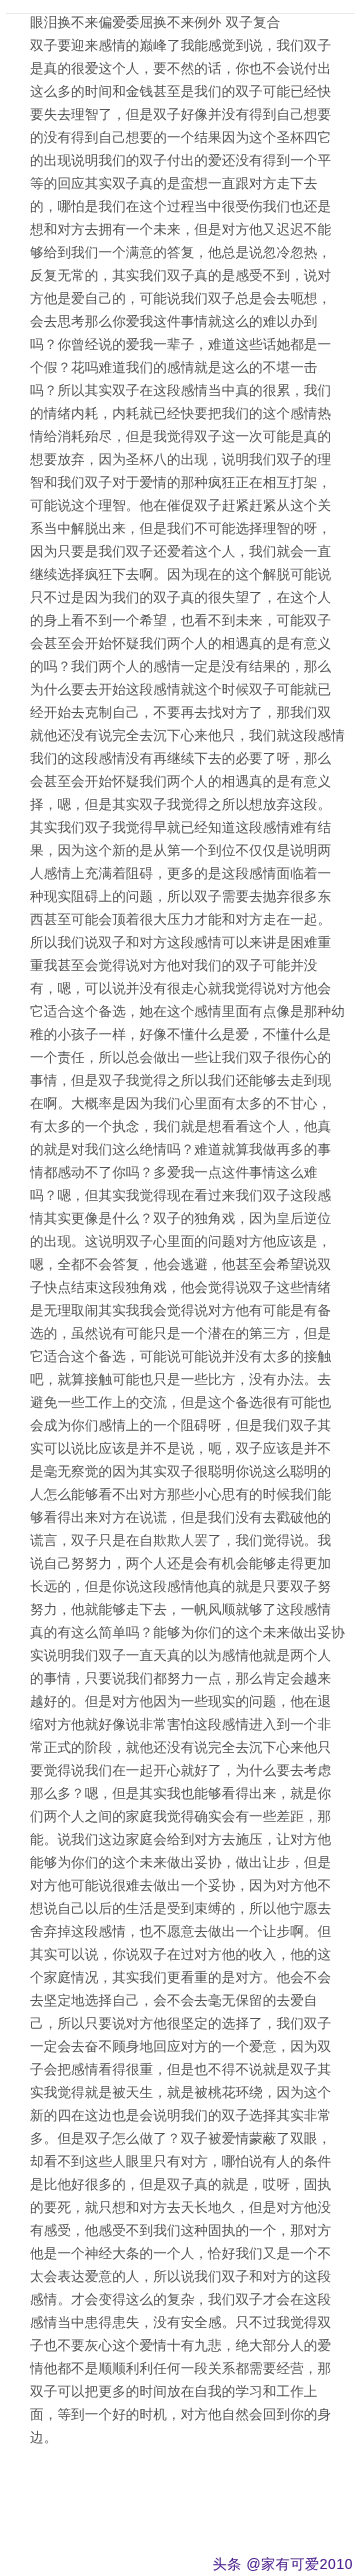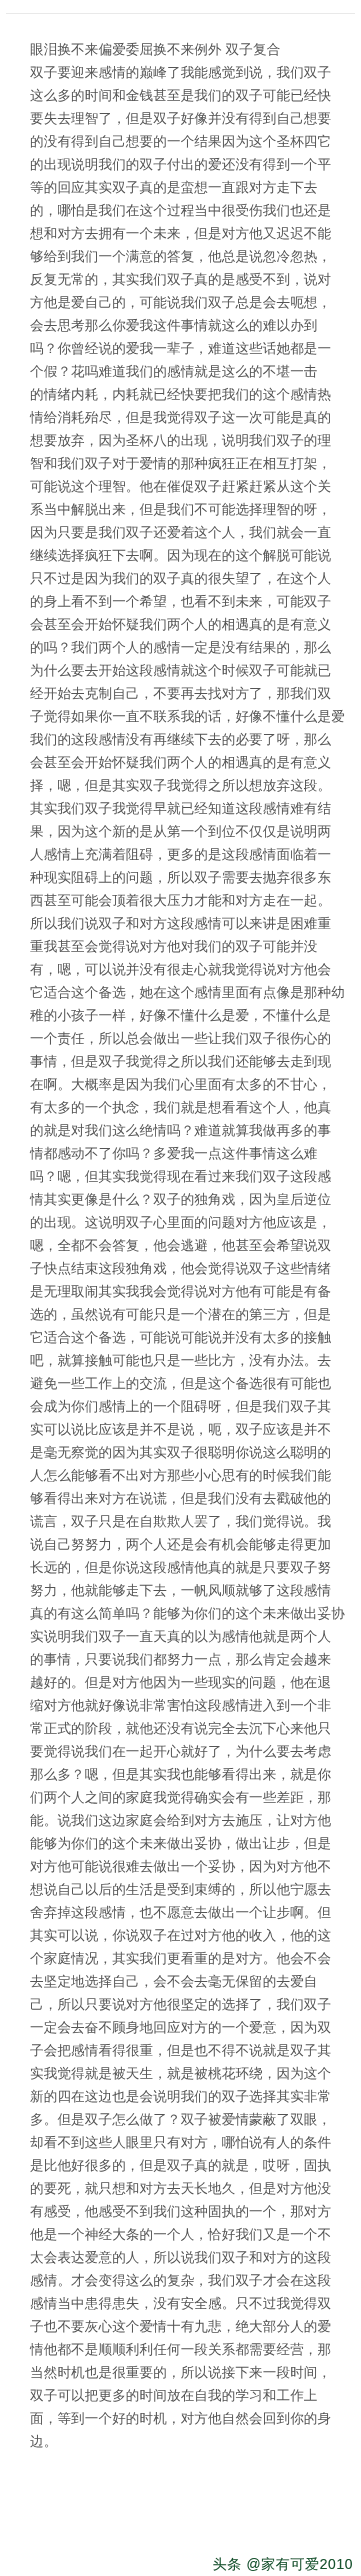--- a/index.html
+++ b/index.html
@@ -14,80 +14,82 @@
   .divider {
     position: absolute;
     top: 12.6px;
     left: 6px;
     right: 6px;
     height: 1.2px;
     background: #e9e9e9;
   }
   .article {
     position: absolute;
-    top: 38px;
+    top: 11px;
     left: 30px;
     width: 302px;
   }
   .line {
     font-size: 13.6px;
     line-height: 23px;
     height: 23px;
     color: #545454;
     letter-spacing: 0.1px;
     white-space: nowrap;
     text-align: left;
   }
   .watermark {
     position: absolute;
     top: 2556px;
     right: 7.8px;
     font-size: 14px;
-    color: #14532d;
+    color: #4c1d95;
     text-shadow: 0.6px 0.6px 0 #ffffff, -0.3px -0.3px 0 #adadad;
     letter-spacing: 0.6px;
   }
 </style>
 </head>
 <body>
 
 <div class="divider"></div>
 
 <div class="article">
   <div class="line">眼泪换不来偏爱委屈换不来例外 双子复合</div>
   <div>
       <div class="line">双子要迎来感情的巅峰了我能感觉到说，我们双子</div>
+      <div class="line">是真的很爱这个人，要不然的话，你也不会说付出</div>
       <div class="line">这么多的时间和金钱甚至是我们的双子可能已经快</div>
       <div class="line">要失去理智了，但是双子好像并没有得到自己想要</div>
       <div class="line">的没有得到自己想要的一个结果因为这个圣杯四它</div>
       <div class="line">的出现说明我们的双子付出的爱还没有得到一个平</div>
       <div class="line">等的回应其实双子真的是蛮想一直跟对方走下去</div>
       <div class="line">的，哪怕是我们在这个过程当中很受伤我们也还是</div>
       <div class="line">想和对方去拥有一个未来，但是对方他又迟迟不能</div>
       <div class="line">够给到我们一个满意的答复，他总是说忽冷忽热，</div>
       <div class="line">反复无常的，其实我们双子真的是感受不到，说对</div>
       <div class="line">方他是爱自己的，可能说我们双子总是会去呃想，</div>
       <div class="line">会去思考那么你爱我这件事情就这么的难以办到</div>
       <div class="line">吗？你曾经说的爱我一辈子，难道这些话她都是一</div>
       <div class="line">个假？花吗难道我们的感情就是这么的不堪一击</div>
+      <div class="line">吗？所以其实双子在这段感情当中真的很累，我们</div>
       <div class="line">的情绪内耗，内耗就已经快要把我们的这个感情热</div>
       <div class="line">情给消耗殆尽，但是我觉得双子这一次可能是真的</div>
       <div class="line">想要放弃，因为圣杯八的出现，说明我们双子的理</div>
       <div class="line">智和我们双子对于爱情的那种疯狂正在相互打架，</div>
       <div class="line">可能说这个理智。他在催促双子赶紧赶紧从这个关</div>
       <div class="line">系当中解脱出来，但是我们不可能选择理智的呀，</div>
       <div class="line">因为只要是我们双子还爱着这个人，我们就会一直</div>
       <div class="line">继续选择疯狂下去啊。因为现在的这个解脱可能说</div>
       <div class="line">只不过是因为我们的双子真的很失望了，在这个人</div>
       <div class="line">的身上看不到一个希望，也看不到未来，可能双子</div>
       <div class="line">会甚至会开始怀疑我们两个人的相遇真的是有意义</div>
       <div class="line">的吗？我们两个人的感情一定是没有结果的，那么</div>
       <div class="line">为什么要去开始这段感情就这个时候双子可能就已</div>
       <div class="line">经开始去克制自己，不要再去找对方了，那我们双</div>
-      <div class="line">子觉得如果你一直不联系我的话，好像不懂什么是爱</div>
+      <div class="line">就他还没有说完全去沉下心来他只，我们就这段感情</div>
       <div class="line">我们的这段感情没有再继续下去的必要了呀，那么</div>
       <div class="line">会甚至会开始怀疑我们两个人的相遇真的是有意义</div>
       <div class="line">择，嗯，但是其实双子我觉得之所以想放弃这段。</div>
       <div class="line">其实我们双子我觉得早就已经知道这段感情难有结</div>
       <div class="line">果，因为这个新的是从第一个到位不仅仅是说明两</div>
       <div class="line">人感情上充满着阻碍，更多的是这段感情面临着一</div>
       <div class="line">种现实阻碍上的问题，所以双子需要去抛弃很多东</div>
       <div class="line">西甚至可能会顶着很大压力才能和对方走在一起。</div>
       <div class="line">所以我们说双子和对方这段感情可以来讲是困难重</div>
       <div class="line">重我甚至会觉得说对方他对我们的双子可能并没</div>
@@ -145,21 +147,20 @@
       <div class="line">却看不到这些人眼里只有对方，哪怕说有人的条件</div>
       <div class="line">是比他好很多的，但是双子真的就是，哎呀，固执</div>
       <div class="line">的要死，就只想和对方去天长地久，但是对方他没</div>
       <div class="line">有感受，他感受不到我们这种固执的一个，那对方</div>
       <div class="line">他是一个神经大条的一个人，恰好我们又是一个不</div>
       <div class="line">太会表达爱意的人，所以说我们双子和对方的这段</div>
       <div class="line">感情。才会变得这么的复杂，我们双子才会在这段</div>
       <div class="line">感情当中患得患失，没有安全感。只不过我觉得双</div>
       <div class="line">子也不要灰心这个爱情十有九悲，绝大部分人的爱</div>
       <div class="line">情他都不是顺顺利利任何一段关系都需要经营，那</div>
-      <div class="line">当然时机也是很重要的，所以说接下来一段时间，</div>
       <div class="line">双子可以把更多的时间放在自我的学习和工作上</div>
       <div class="line">面，等到一个好的时机，对方他自然会回到你的身</div>
       <div class="line">边。</div>
     </div>
 </div>
 
 <div class="watermark">头条 @家有可爱2010</div>
 
 
 </body></html>

